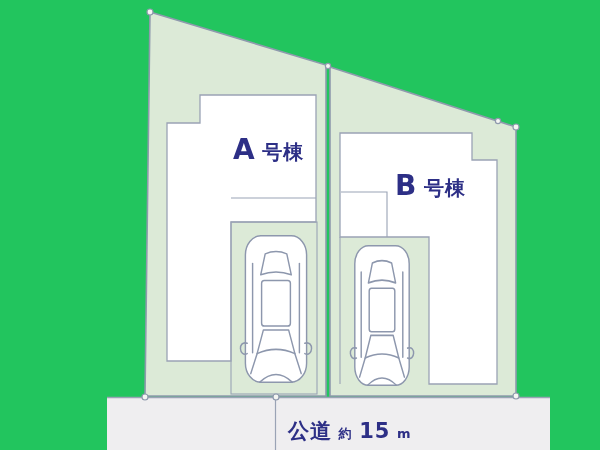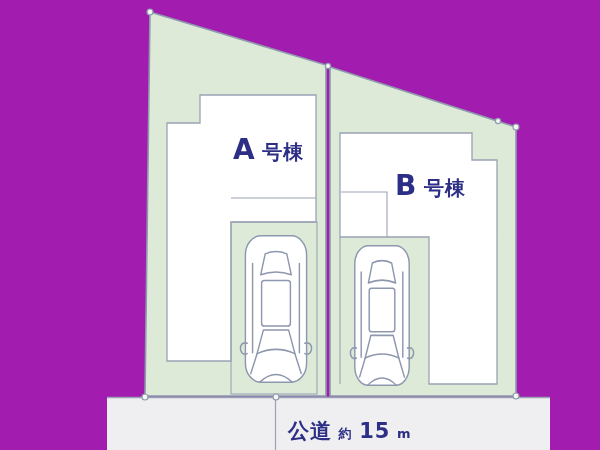--- a/index.html
+++ b/index.html
@@ -1,19 +1,19 @@
 <!DOCTYPE html>
 <html><head>
 <meta charset="utf-8">
 <style>
   html,body{margin:0;padding:0;background:#ffffff;}
   .stage{
     position:relative;
     width:600px;height:450px;
-    background:#a21caf;
+    background:#22c55e;
     overflow:hidden;
     font-family:"DejaVu Sans", sans-serif;
   }
   svg{display:block;}
   text{
     font-family:"DejaVu Sans", sans-serif;
     font-weight:bold;
     letter-spacing:1px;
   }
 </style>

